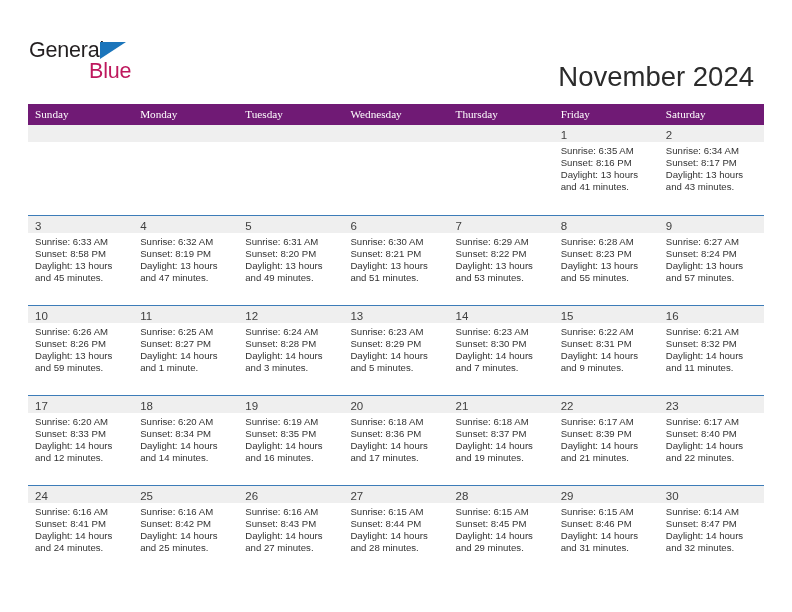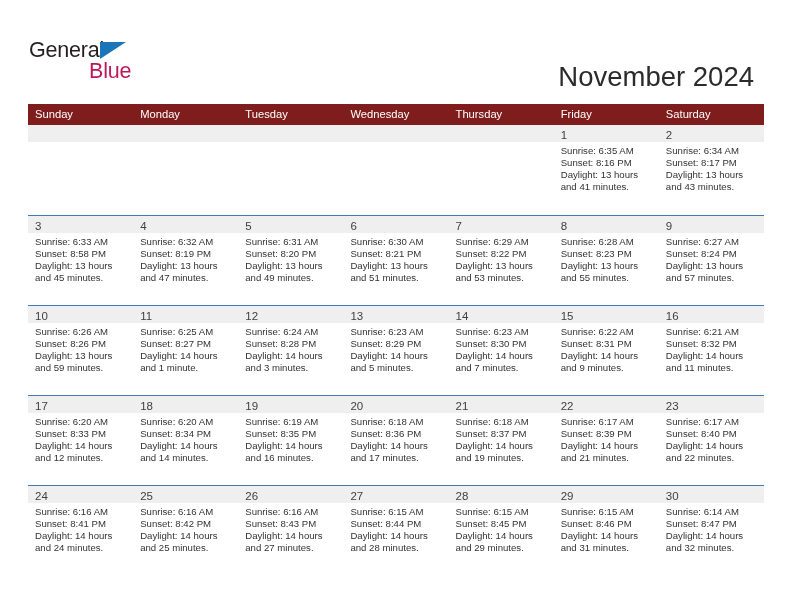--- a/index.html
+++ b/index.html
@@ -94,22 +94,23 @@
   
   .calendar {
     position: absolute;
     left: 28px;
     top: 104px;
     width: 736px;
   }
 
   .weekday-row {
     display: flex;
-    background: #7f1d1d;
+    background: #701a75;
     height: 21px;
+    font-family: Liberation Serif, serif;
   }
   .weekday {
     flex: 1 1 0;
     color: #ffffff;
     font-size: 11.2px;
     line-height: 21px;
     padding-left: 7px;
     box-sizing: border-box;
     white-space: nowrap;
   }

